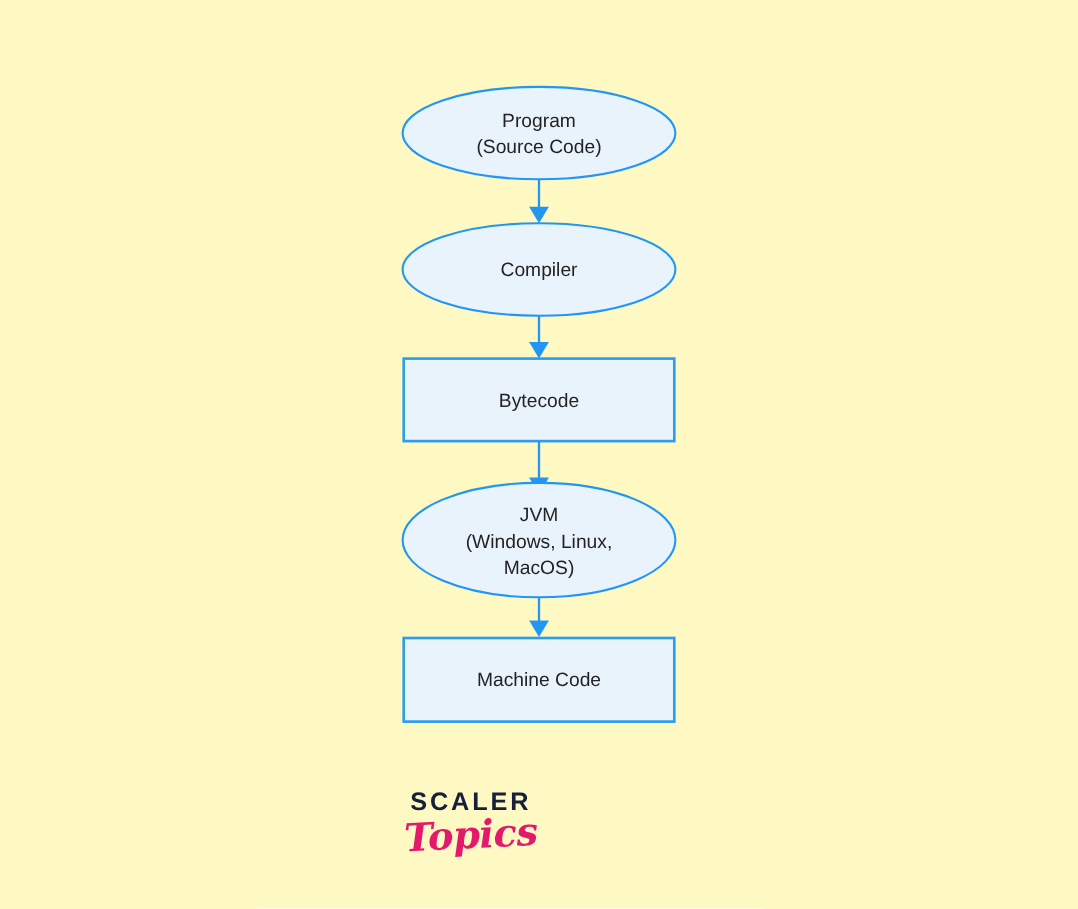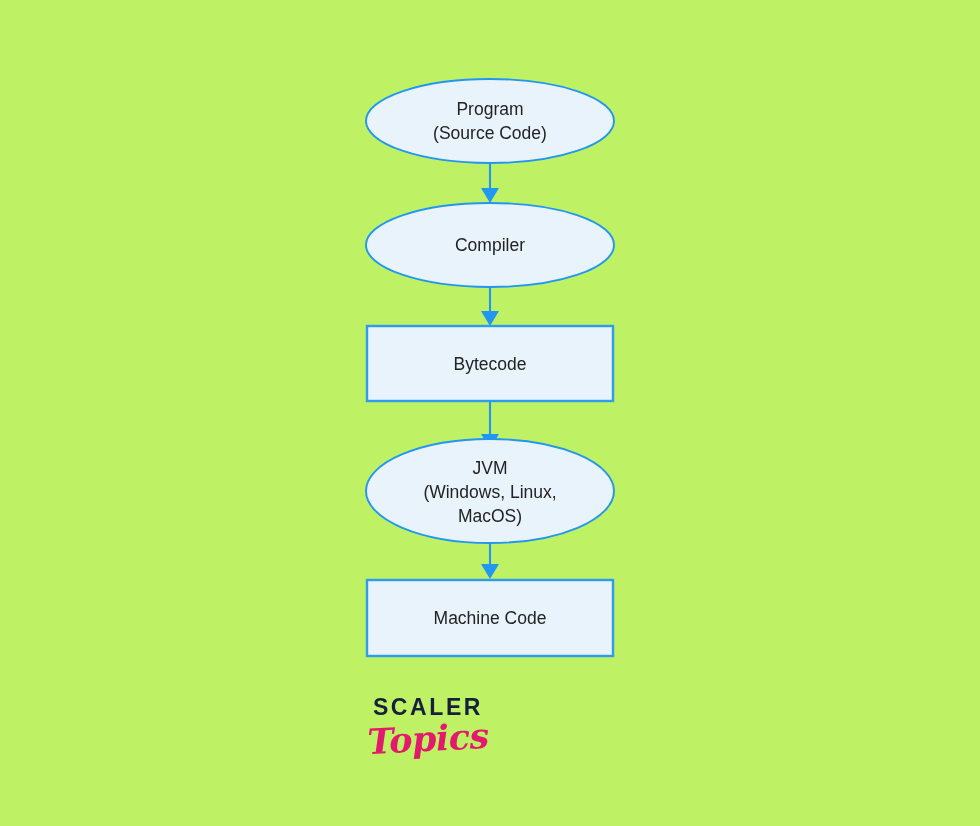--- a/index.html
+++ b/index.html
@@ -13,21 +13,21 @@
     font-family: "Liberation Sans", sans-serif;
     overflow: hidden;
     position: relative;
   }
   #canvas {
     position: absolute;
     left: 0;
     top: 0;
     width: 980px;
     height: 826px;
-    background: #bef264;
+    background: #fef9c3;
   }
   .flow-svg {
     position: absolute;
     left: 0;
     top: 0;
     width: 980px;
     height: 826px;
     display: block;
   }
   .node-label {
@@ -51,21 +51,21 @@
     stroke-width: 2.1;
     fill: none;
   }
   .connector-head {
     fill: #2196f3;
   }
   
   #logo {
     position: absolute;
     left: 0;
-    top: 696px;
+    top: 717px;
     width: 856px;
     text-align: center;
     line-height: 1;
   }
   #logo .logo-word {
     display: block;
     font-family: "Liberation Sans", sans-serif;
     font-weight: 700;
     font-size: 23px;
     letter-spacing: 2.6px;

